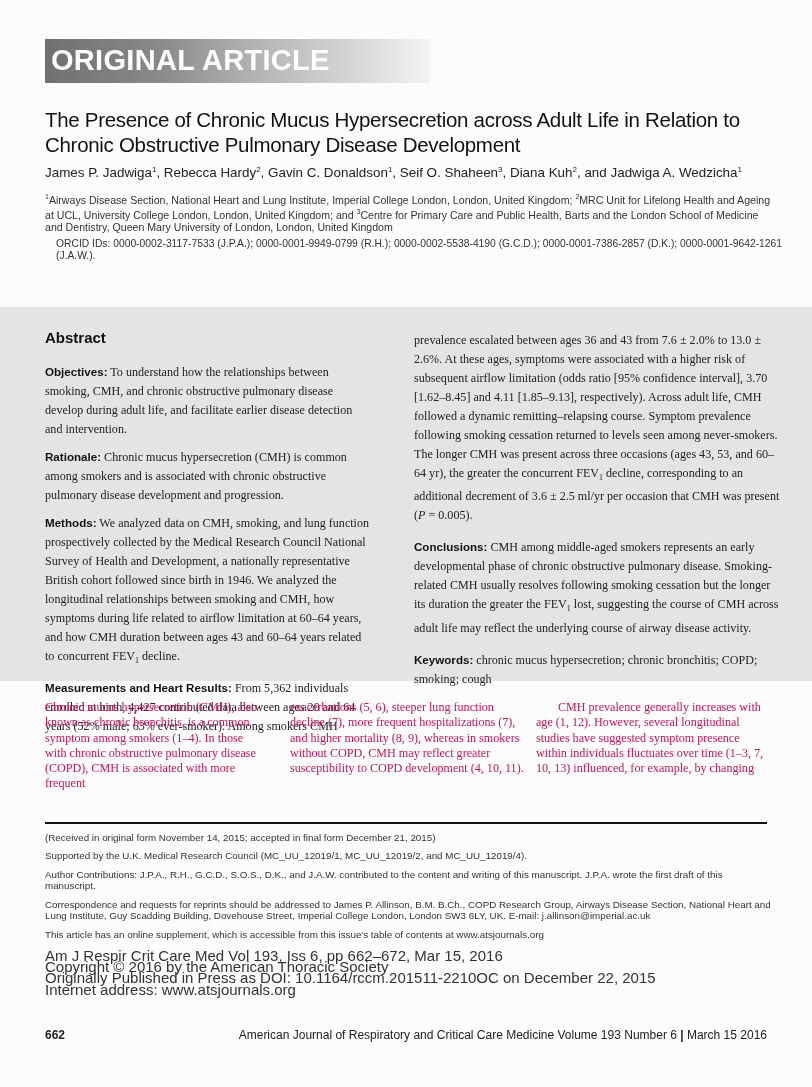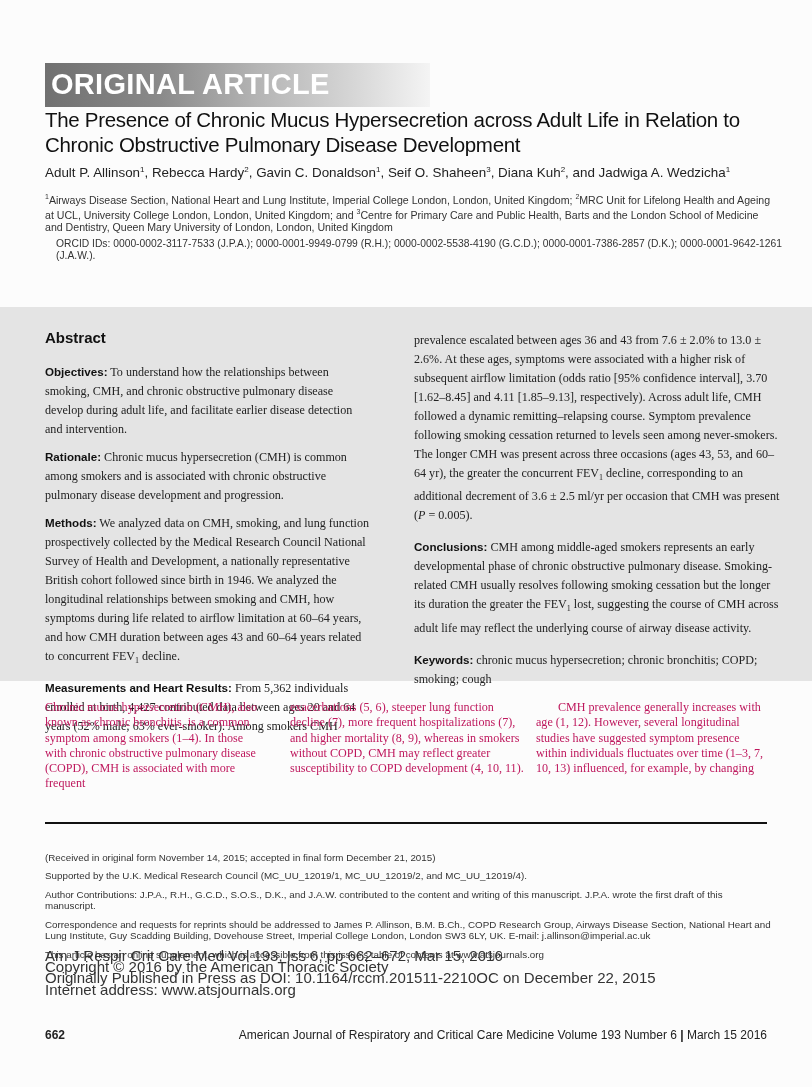--- a/index.html
+++ b/index.html
@@ -5,21 +5,20 @@
   html, body { margin: 0; padding: 0; }
   body {
     width: 812px; height: 1087px; position: relative; overflow: hidden;
     background: #fcfcfc; color: #111;
     font-family: "Liberation Serif", serif;
   }
 
   .header-bar {
     position: absolute; left: 45px; top: 39px; width: 385px; height: 44px;
     background: linear-gradient(to right, #707070 0%, #8a8a8a 30%, #b4b4b4 55%, #d6d6d6 80%, #f4f4f4 100%);
-    margin-top: 24px;
   }
   .header-bar span {
     position: absolute; left: 6px; top: 5px;
     font-family: "Liberation Sans", sans-serif; font-weight: bold;
     font-size: 29px; color: #fff; letter-spacing: 0.3px;
   }
 
   .title {
     position: absolute; left: 45px; top: 107px; width: 740px;
     font-family: "Liberation Sans", sans-serif; font-weight: normal;
@@ -65,21 +64,21 @@
   .body-col p { margin: 0; }
   .c1 { left: 45px; }
   .c2 { left: 290px; width: 235px; }
   .c3 { left: 536px; width: 232px; }
   .c3 p { text-indent: 22px; }
 
   .rule { position: absolute; left: 45px; top: 822px; width: 722px; height: 1.5px; background: #111; }
 
   .notes {
     position: absolute; left: 45px; top: 832px; width: 730px;
-    font-family: "Liberation Sans", sans-serif; font-size: 9.8px; line-height: 11.8px; color: #333; margin-top: 20px;
+    font-family: "Liberation Sans", sans-serif; font-size: 9.8px; line-height: 11.8px; color: #333;
   }
   .notes p { margin: 0 0 6.5px 0; }
   .citation {
     position: absolute; left: 45px; top: 950px; width: 700px;
     font-family: "Liberation Sans", sans-serif; font-size: 15px; line-height: 11.2px; color: #333;
   }
   .citation div { white-space: nowrap; }
 
   .footer {
     position: absolute; left: 45px; top: 1028px; width: 722px;
@@ -92,21 +91,21 @@
 </head>
 <body>
 
 <div class="header-bar">
   <span>ORIGINAL ARTICLE</span>
 </div>
 
 <h1 class="title">The Presence of Chronic Mucus Hypersecretion across Adult Life in Relation to Chronic Obstructive Pulmonary Disease Development</h1>
 
 <div class="authors">
-  <span><span>Adult P. Allinson</span><sup>1</sup></span><span>, </span><span><span>Rebecca Hardy</span><sup>2</sup></span><span>, </span><span><span>Gavin C. Donaldson</span><sup>1</sup></span><span>, </span><span><span>Seif O. Shaheen</span><sup>3</sup></span><span>, </span><span><span>Diana Kuh</span><sup>2</sup></span><span>, and </span><span><span>Jadwiga A. Wedzicha</span><sup>1</sup></span>
+  <span><span>James P. Jadwiga</span><sup>1</sup></span><span>, </span><span><span>Rebecca Hardy</span><sup>2</sup></span><span>, </span><span><span>Gavin C. Donaldson</span><sup>1</sup></span><span>, </span><span><span>Seif O. Shaheen</span><sup>3</sup></span><span>, </span><span><span>Diana Kuh</span><sup>2</sup></span><span>, and </span><span><span>Jadwiga A. Wedzicha</span><sup>1</sup></span>
 </div>
 
 <div class="affil"><sup>1</sup><span>Airways Disease Section, National Heart and Lung Institute, Imperial College London, London, United Kingdom; </span><sup>2</sup><span>MRC Unit for Lifelong Health and Ageing at UCL, University College London, London, United Kingdom; and </span><sup>3</sup><span>Centre for Primary Care and Public Health, Barts and the London School of Medicine and Dentistry, Queen Mary University of London, London, United Kingdom</span></div>
 
 <div class="orcid">ORCID IDs: 0000-0002-3117-7533 (J.P.A.); 0000-0001-9949-0799 (R.H.); 0000-0002-5538-4190 (G.C.D.); 0000-0001-7386-2857 (D.K.); 0000-0001-9642-1261 (J.A.W.).</div>
 
 <div class="abstract-box"></div>
 <div class="abs-heading">Abstract</div>
 
 <div class="abs-col abs-left">

